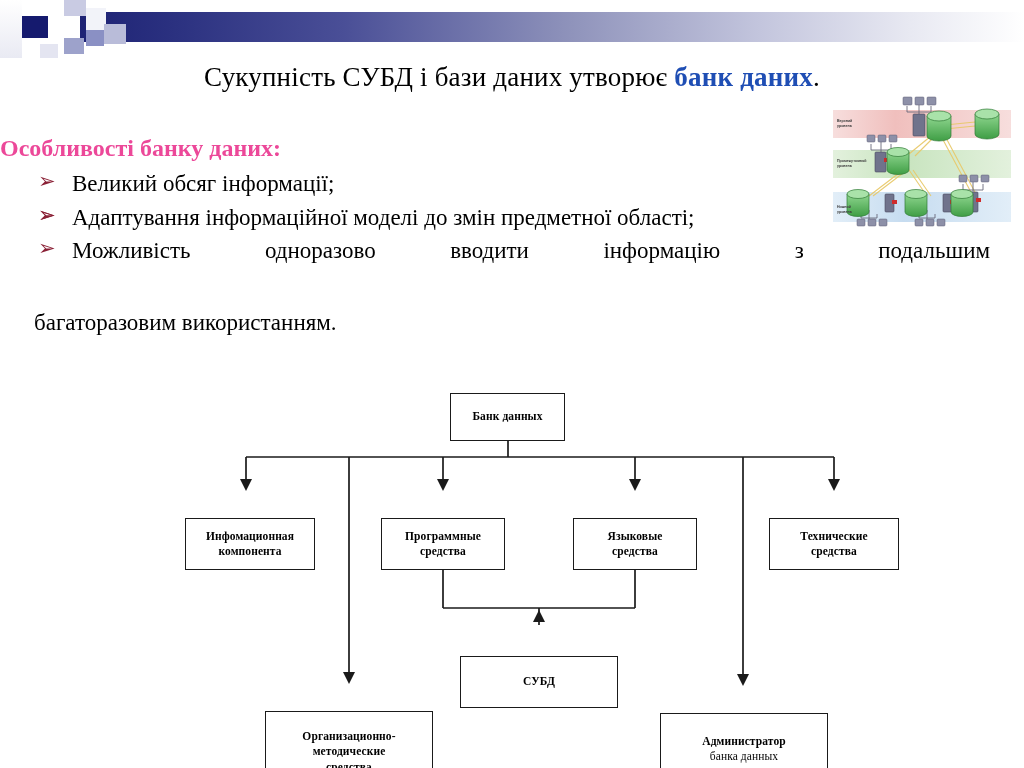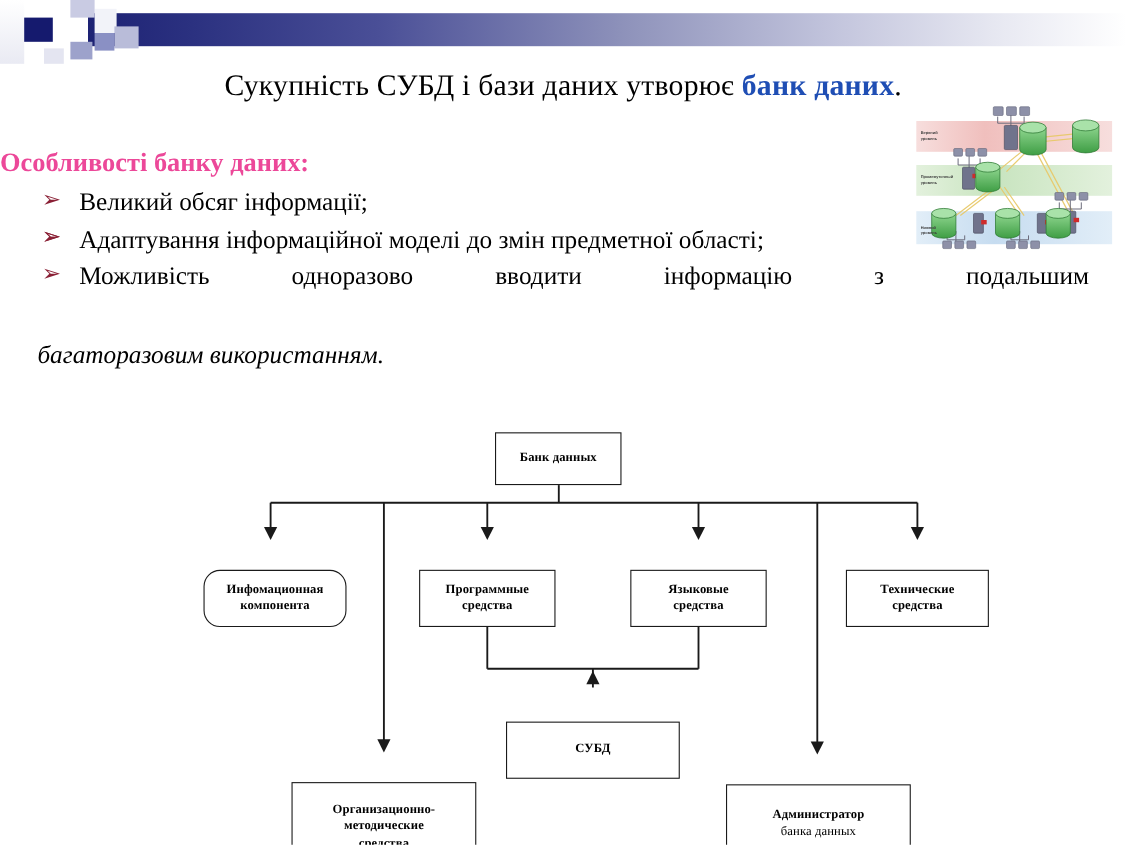--- a/index.html
+++ b/index.html
@@ -98,21 +98,20 @@
     display: block;
     text-align: justify;
     text-align-last: justify;
   }
   #bullet-overflow {
     position: absolute;
     left: 34px;
     top: 310px;
     font-size: 23px;
     color: #000000;
-    font-style: italic;
   }
 
   
   #network-thumb {
     position: absolute;
     left: 823px;
     top: 92px;
     width: 192px;
     height: 136px;
     background: #ffffff;
@@ -355,21 +354,21 @@
     <path d="M 533 622 L 545 622 L 539 610 z"></path>
   </g>
 </svg>
 
 <div class="node-box" id="node-bank" style="left:450px; top:362px; width:115px; height:48px;">
   <div class="nb-inner">
     <span>Банк данных</span>
   </div>
 </div>
 
-<div class="node-box" id="node-info" style="left:185px; top:487px; width:130px; height:52px;border-radius:15px;">
+<div class="node-box" id="node-info" style="left:185px; top:487px; width:130px; height:52px;">
   <div class="nb-inner">
     <span>Инфомационная</span><br>
     <span>компонента</span>
   </div>
 </div>
 
 <div class="node-box" id="node-program" style="left:381px; top:487px; width:124px; height:52px;">
   <div class="nb-inner">
     <span>Программные</span><br>
     <span>средства</span>

